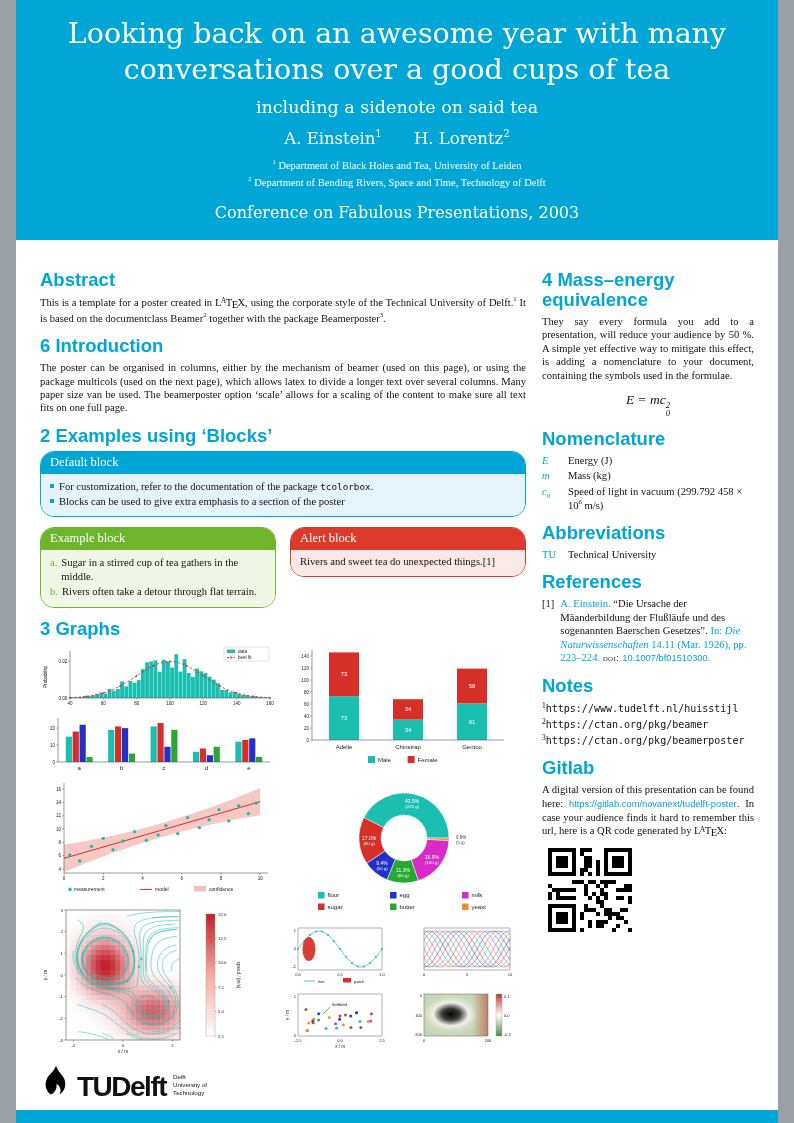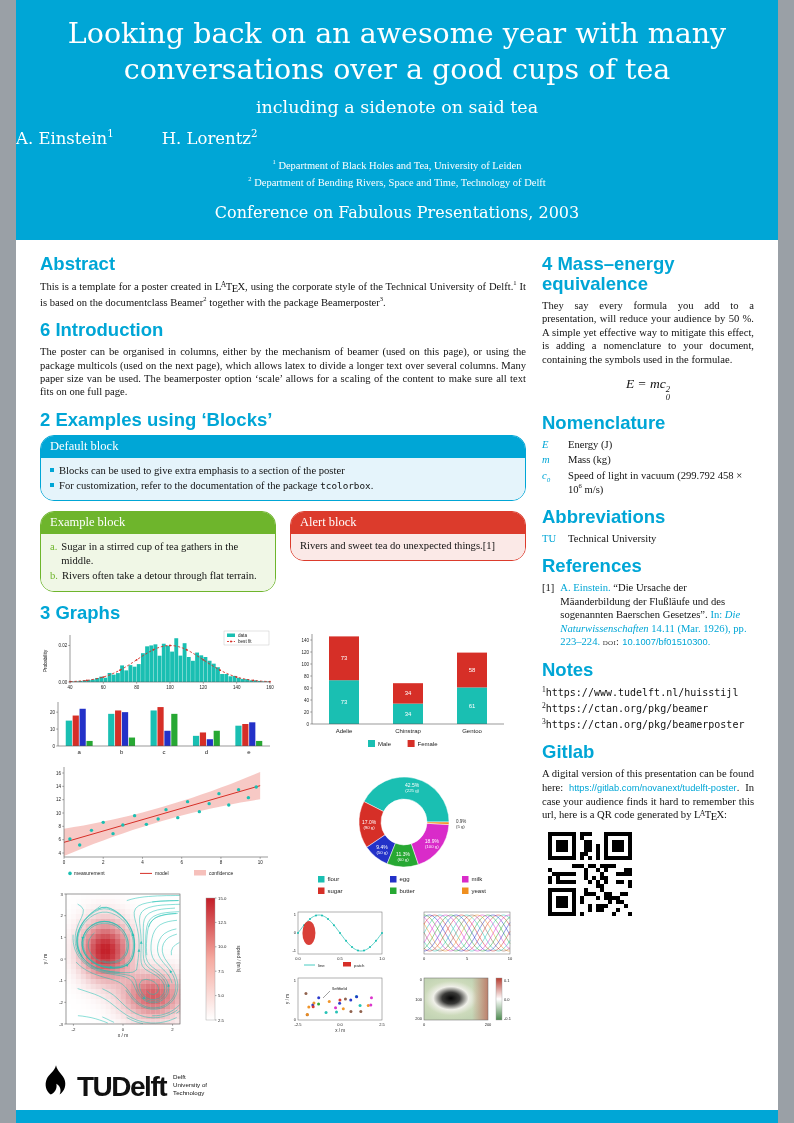--- a/index.html
+++ b/index.html
@@ -1,28 +1,28 @@
 <!DOCTYPE html>
 <html style="--accent: #00A6D6; --green: #6EB52C; --alert: #DC3B2C; --bgd: #E5F4FB; --bge: #F0F7E6; --bga: #FBE9E7;"><head>
 <meta charset="utf-8">
 <style>
   html,body{margin:0;padding:0}
   body{background:#9aa0a6;font-family:"Liberation Serif",serif;color:#111}
   .page{position:relative;width:762px;height:1123px;margin:0 auto;background:#fff;overflow:hidden}
   .hdr{height:240px;background:var(--accent);color:#fff;text-align:center;padding-top:16px;box-sizing:border-box}
   .t1{font-family:"DejaVu Serif",serif;font-size:28.5px;line-height:1.27}
   .sub{font-family:"DejaVu Serif",serif;font-size:17.5px;margin-top:9px}
-  .auth{display:flex;justify-content:flex-start;gap:48px;font-family:"DejaVu Serif",serif;font-size:16.5px;margin-top:11px}
+  .auth{display:flex;justify-content:center;gap:32px;font-family:"DejaVu Serif",serif;font-size:16.5px;margin-top:11px}
   .affs{margin-top:9px;font-size:10.5px;line-height:1.55}
   .conf{font-family:"DejaVu Serif",serif;font-size:16px;margin-top:13px}
   .content{display:flex;gap:16px;padding:12px 24px 0;box-sizing:border-box}
   .colL{width:486px;flex:none}
   .colR{flex:1;min-width:0}
   .h1{font-family:"Liberation Sans",sans-serif;font-weight:bold;color:var(--accent);font-size:18.5px;line-height:1.08;margin:11px 0 5px}
-  .h1.first{margin-top:2px}
+  .h1.first{margin-top:18px}
   .body{font-size:10.6px;line-height:1.27;text-align:justify;margin:0}
   sup{font-size:0.62em}
   sub{font-size:0.62em}
   .mono{font-family:"DejaVu Sans Mono",monospace;font-size:0.88em}
   .accent{color:var(--accent)}
   .acc-i{color:var(--accent);font-style:italic}
   .acc-m{color:var(--accent);font-family:Liberation Sans, sans-serif;font-size:0.88em}
   .doi{font-variant:small-caps;letter-spacing:.3px;color:#333}
   .latex .lA{font-size:.72em;vertical-align:.28em;margin:0 -.06em 0 -.12em}
   .latex .lE{vertical-align:-.21em;margin:0 -.07em 0 -.05em}
@@ -103,25 +103,25 @@
       </section>
 
       <section>
         <h2 class="h1">2 Examples using ‘Blocks’</h2>
 
         <div class="block dblock">
           <div class="bh">Default block</div>
           <div class="bb">
               <div class="ditem">
                 <span class="sq"></span>
-                <span><span>Blocks can be used to give extra emphasis to a section of the poster</span></span>
+                <span><span>For customization, refer to the documentation of the package </span><span class="mono">tcolorbox</span><span>.</span></span>
               </div>
               <div class="ditem">
                 <span class="sq"></span>
-                <span><span>For customization, refer to the documentation of the package </span><span class="mono">tcolorbox</span><span>.</span></span>
+                <span><span>Blocks can be used to give extra emphasis to a section of the poster</span></span>
               </div>
             </div>
         </div>
 
         <div class="tworow">
           <div class="block eblock">
             <div class="bh">Example block</div>
             <div class="bb">
                 <div class="eitem">
                   <span class="elab">a.</span>

